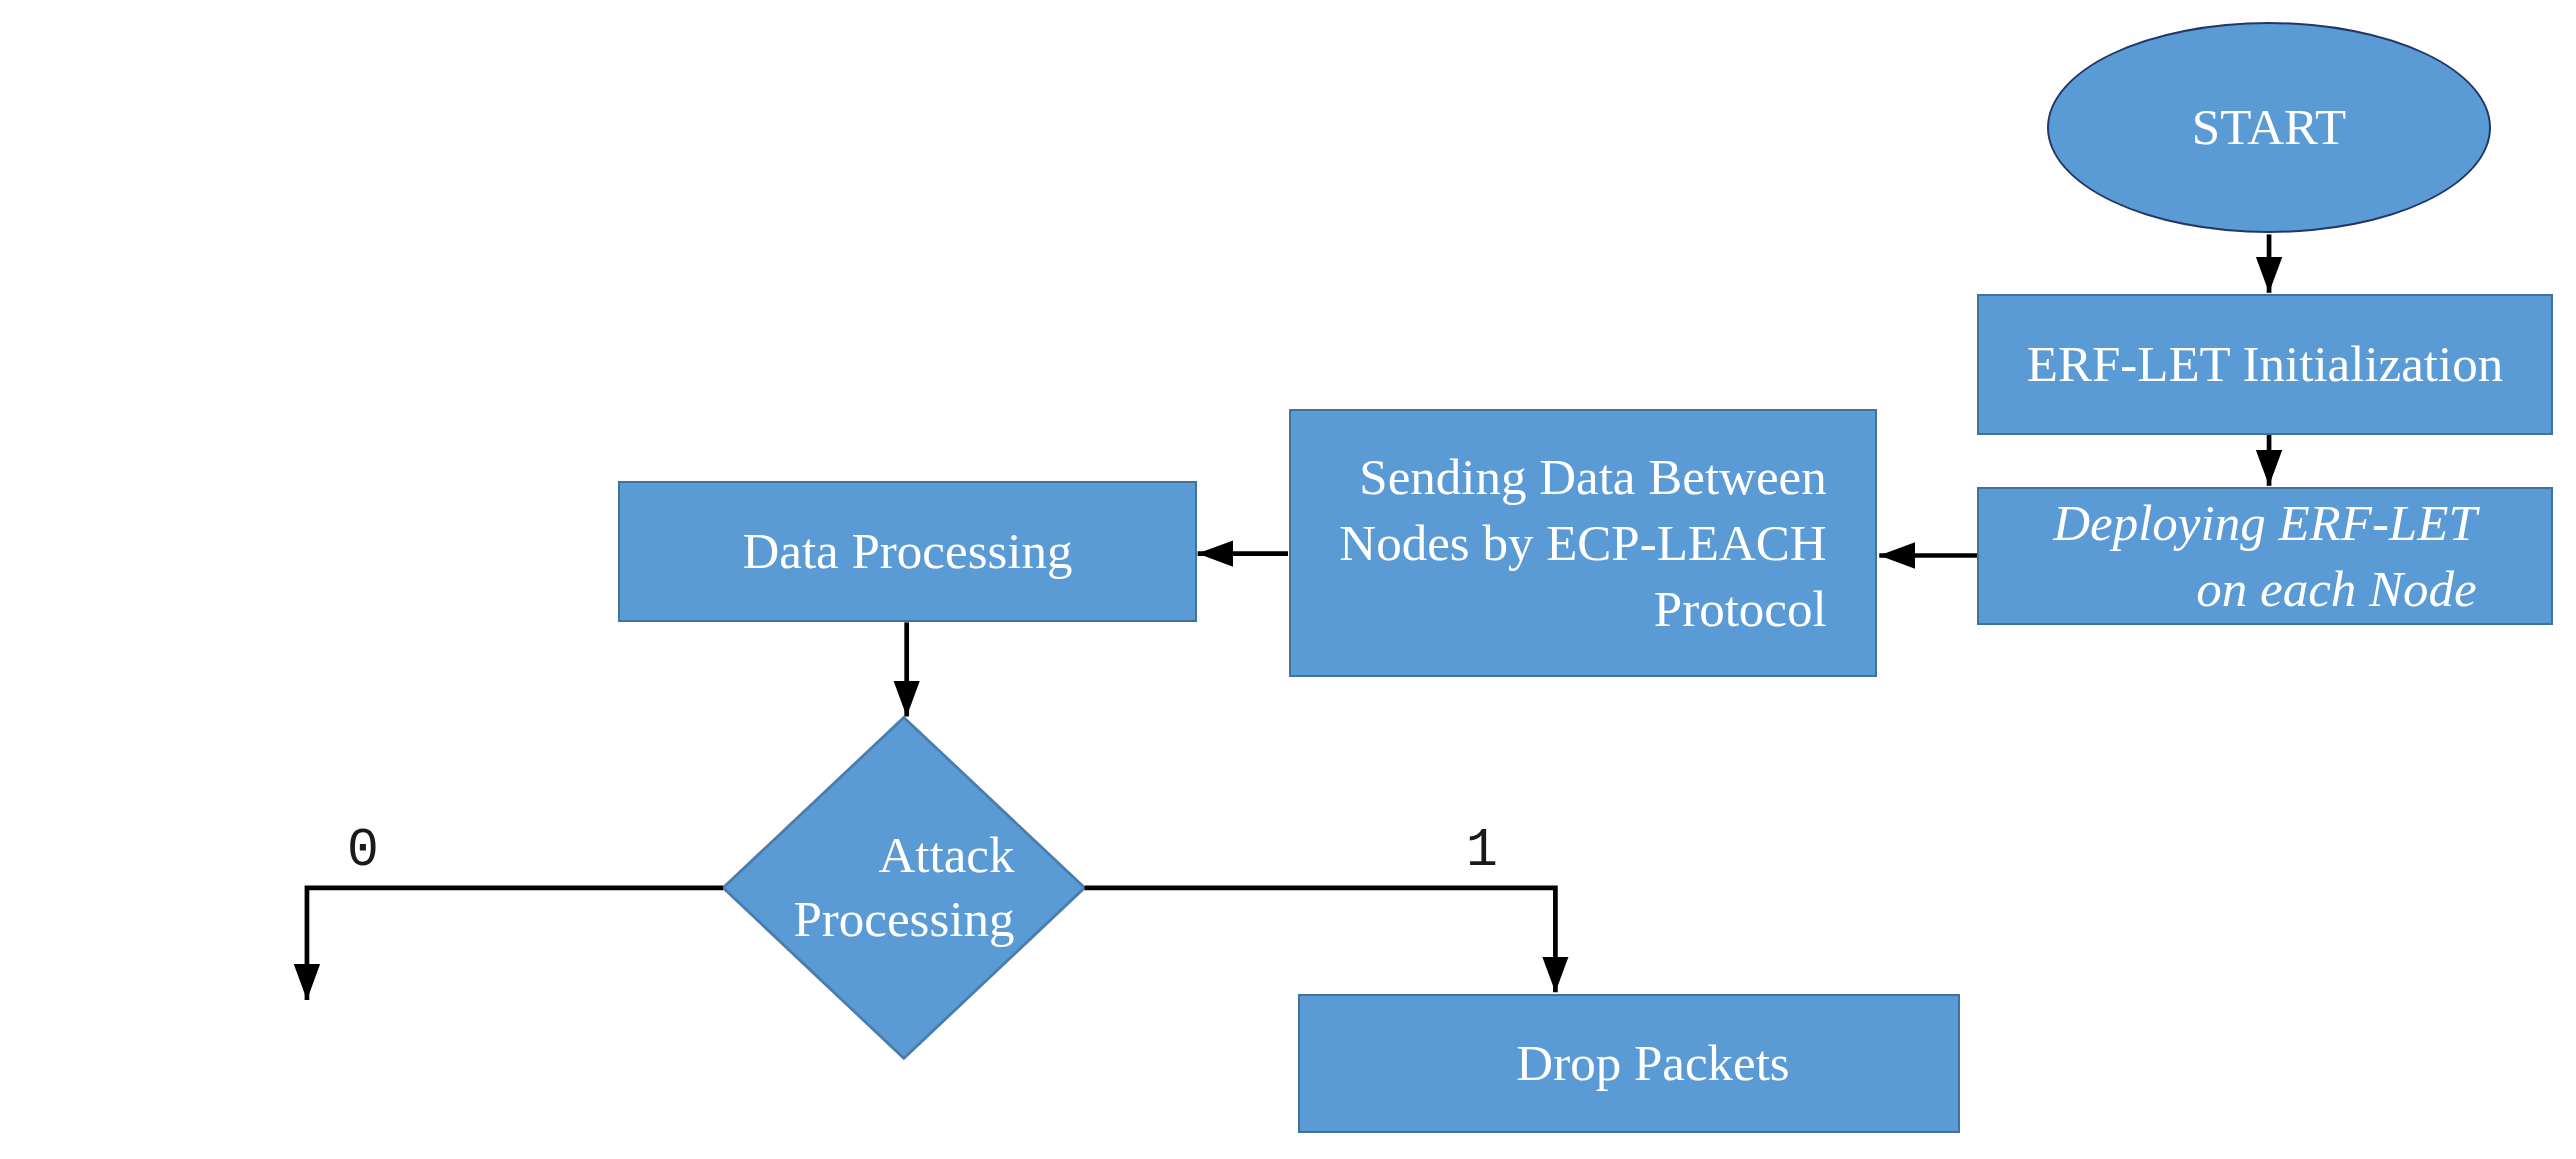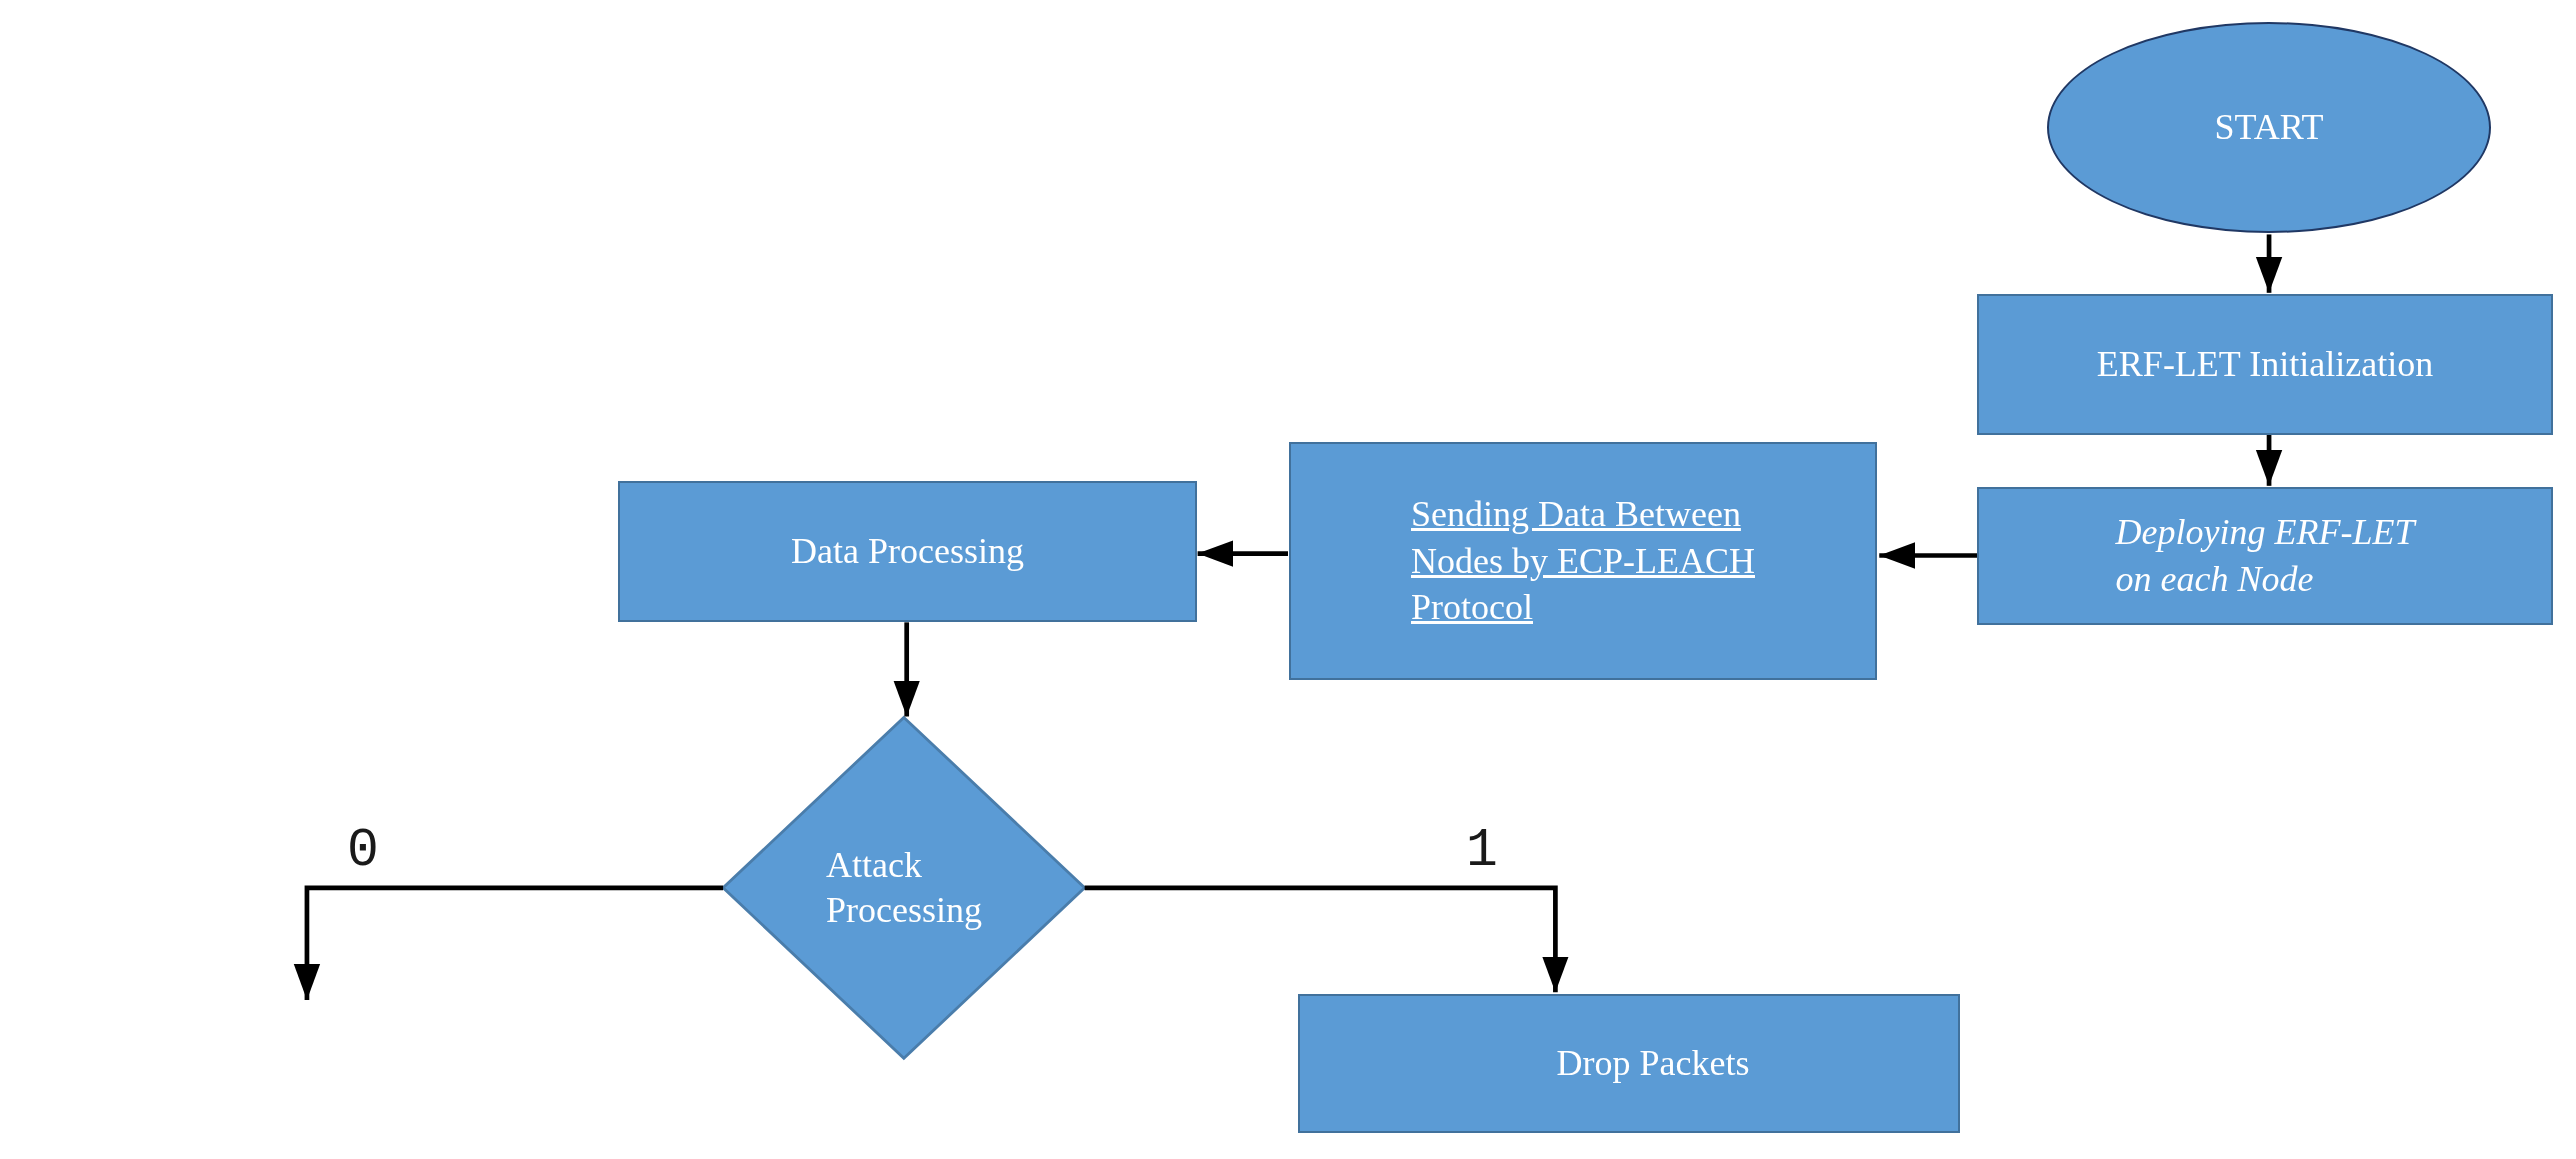--- a/index.html
+++ b/index.html
@@ -30,26 +30,26 @@
     fill: var(--node-fill, #5b9bd5);
     stroke: var(--diamond-border, #4a7dab);
     stroke-width: 3;
   }
   .node {
     position: absolute;
     box-sizing: border-box;
     display: flex;
     align-items: center;
     justify-content: center;
-    text-align: left;
+    text-align: right;
     background: var(--node-fill, #5b9bd5);
     border: 2.8px solid var(--node-border, #41719c);
     color: var(--text, #ffffff);
     font-family: "Liberation Serif", serif;
-    font-size: 36px;
+    font-size: 51px;
     line-height: 1.3;
     white-space: pre-line;
   }
   .node.ellipse {
     border-radius: 50%;
     border-color: var(--ellipse-border, #203864);
   }
   .node.diamond-label {
     background: transparent;
     border: none;
@@ -61,21 +61,21 @@
     align-items: center;
     justify-content: center;
     color: var(--branch-label, #1a1a1a);
     font-family: "Liberation Mono", monospace;
     font-size: 53px;
   }
   
   .pos-start      { left: 2047px; top: 21.7px;   width: 444px; height: 211px; }
   .pos-init       { left: 1977px; top: 294px;  width: 576px; height: 141px; }
   .pos-deploy     { left: 1977px; top: 487px;  width: 576px; height: 138px; font-style: italic; }
-  .pos-sending    { left: 1289px; top: 442px;  width: 588px; height: 238px; text-decoration: underline; }
+  .pos-sending    { left: 1289px; top: 409px;  width: 588px; height: 268px; }
   .pos-processing { left: 618px;  top: 481px;  width: 579px; height: 141px; }
   .pos-detection  { left: 739px;  top: 808px;  width: 330px; height: 160px; }
   .pos-forwarding { left: 16px;   top: 1002px; width: 584px; height: 137px; }
   .pos-drop       { left: 1298px; top: 994px; width: 662px; height: 139px; padding-left: 48px; }
   .pos-label0     { left: 316px;  top: 821px;  width: 94px; height: 60px; }
   .pos-label1     { left: 1435px; top: 821px;  width: 94px; height: 60px; }
 </style>
 </head>
 <body>
 

